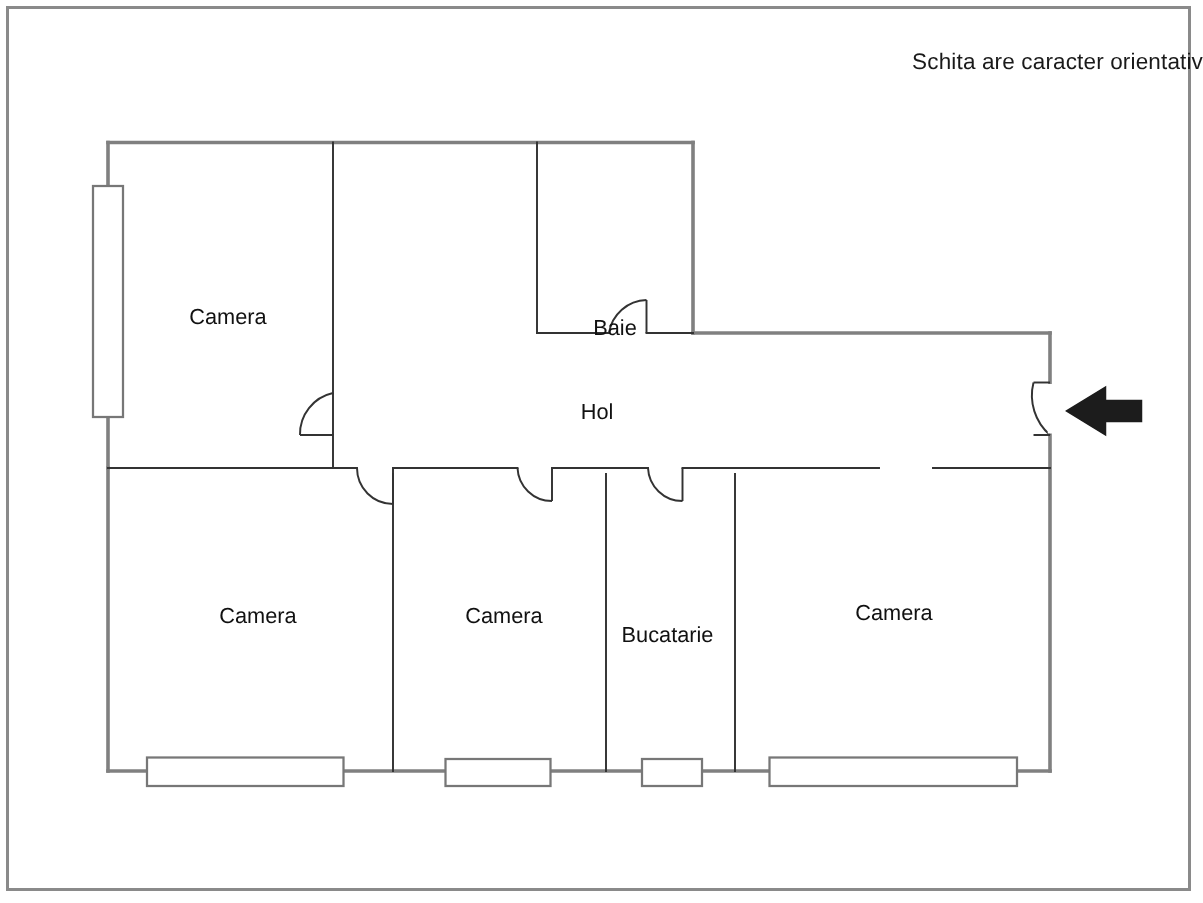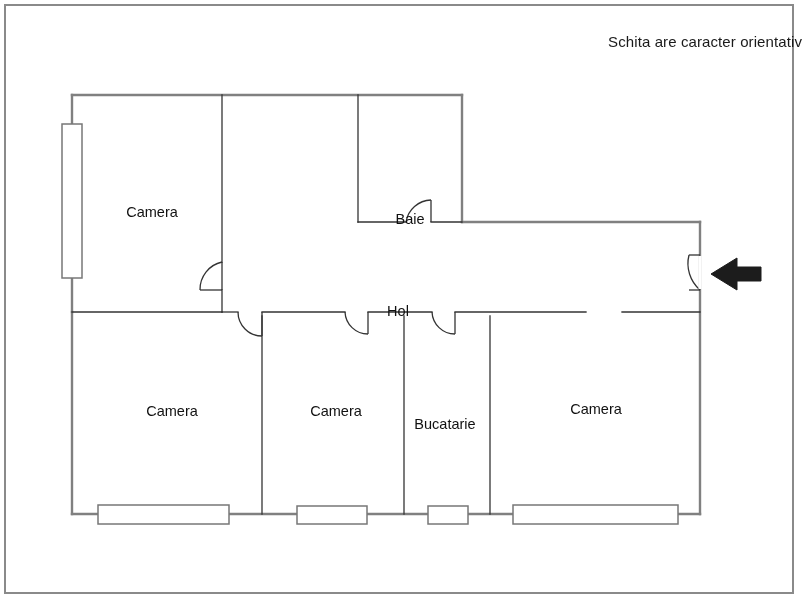--- a/index.html
+++ b/index.html
@@ -149,19 +149,19 @@
     <line x1="700" y1="256" x2="700" y2="289" stroke="#ffffff" stroke-width="3"></line>
 
     <g>
       <path d="M 711 274 L 737 258 L 737 267 L 761 267 L 761 281 L 737 281 L 737 290 Z" fill="#1c1c1c" stroke="#1c1c1c" stroke-width="1" stroke-linejoin="miter"></path>
     </g>
 
   </svg>
 
   <div class="room-label" style="left:152px; top:212px;">Camera</div>
   <div class="room-label" style="left:410px; top:171px;margin-top:48px;">Baie</div>
-  <div class="room-label" style="left:398px; top:275px;margin-top:36px;">Hol</div>
+  <div class="room-label" style="left:398px; top:275px;">Hol</div>
   <div class="room-label" style="left:172px; top:411px;">Camera</div>
   <div class="room-label" style="left:336px; top:411px;">Camera</div>
   <div class="room-label" style="left:445px; top:424px;">Bucatarie</div>
   <div class="room-label" style="left:596px; top:409px;">Camera</div>
 
 </div>
 
 </body></html>

